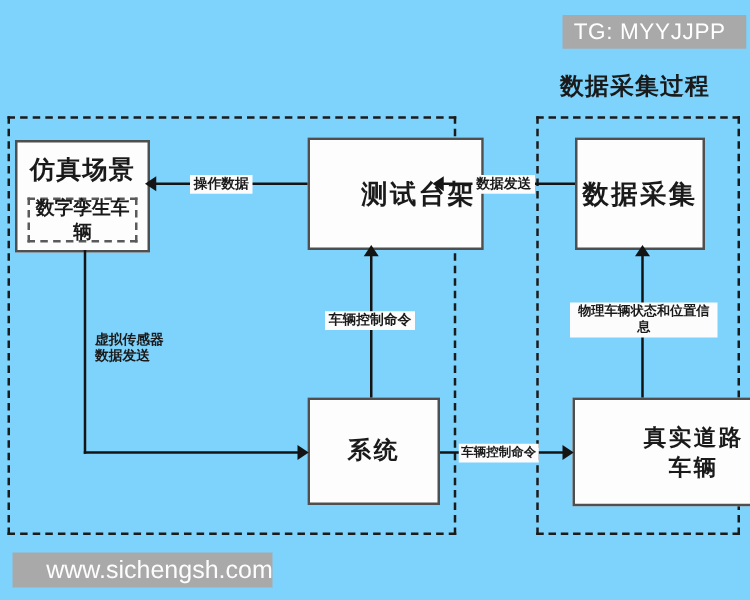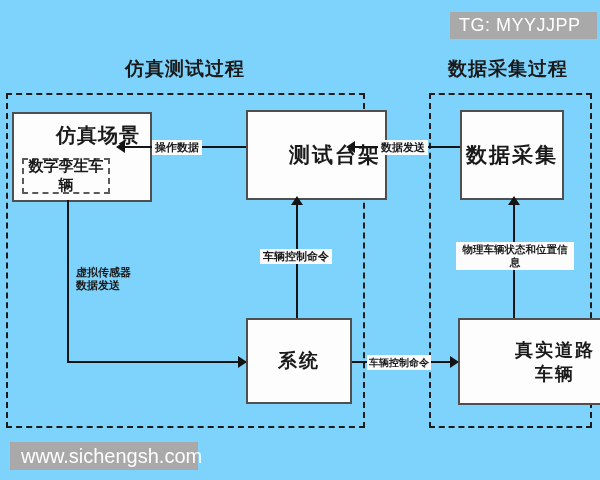--- a/index.html
+++ b/index.html
@@ -8,39 +8,39 @@
     font-family:"Liberation Sans","DejaVu Sans",sans-serif;color:#1a1a1a;
     overflow:hidden;
   }
   
   .badge{
     position:absolute;left:450px;top:12px;width:147px;height:27px;
     background:#a9a9a9;color:#ffffff;font-size:18px;line-height:27px;
     padding-left:9px;box-sizing:border-box;letter-spacing:0.5px;
   }
   .bottombar{
-    position:absolute;left:10px;top:442px;width:188px;height:28px;
+    position:absolute;left:10px;top:442px;width:208px;height:28px;
     background:#a9a9a9;color:#fdfdfd;font-size:20px;line-height:28px;
-    padding-left:11px;box-sizing:border-box;font-weight:300;
+    padding-left:27px;box-sizing:border-box;font-weight:300;
   }
   
   .title{position:absolute;font-size:19px;font-weight:bold;text-align:center;letter-spacing:1px;}
   .title-left{left:88px;top:56px;width:194px;}
   .title-right{left:418px;top:56px;width:180px;}
   
   .region{position:absolute;border:2px dashed #1b1b1b;background:transparent;}
   .region-left{left:6px;top:93px;width:355px;height:331px;}
   .region-right{left:429px;top:93px;width:159px;height:331px;}
   
   .node{
     position:absolute;border:2px solid #4f4f4f;background:#fdfdfd;
     display:flex;align-items:center;justify-content:center;
     text-align:center;font-weight:bold;box-sizing:content-box;
   }
-  .node-simscene{left:12px;top:112px;width:104px;height:86px;display:block;padding-left:32px;}
+  .node-simscene{left:12px;top:112px;width:104px;height:86px;display:block;}
   .node-simscene .scene-label{margin-top:8px;font-size:20px;letter-spacing:1px;}
   .inner-dashed{
     position:absolute;left:8px;top:44px;width:84px;height:32px;
     border:2px dashed #5a5a5a;display:flex;align-items:center;justify-content:center;
     font-size:15px;font-weight:bold;letter-spacing:0;
   }
   .node-bench{left:246px;top:110px;width:100px;height:86px;font-size:21px;letter-spacing:2px;padding-left:37px;}
   .node-collect{left:460px;top:110px;width:100px;height:86px;font-size:21px;letter-spacing:2px;}
   .node-control{left:246px;top:318px;width:102px;height:82px;font-size:19px;line-height:26px;letter-spacing:2px;}
   .node-vehicle{left:458px;top:318px;width:110px;height:83px;font-size:18px;line-height:24px;letter-spacing:2px;padding-left:40px;}
@@ -60,21 +60,20 @@
   .elabel-multiline{white-space:normal;text-align:center;}
   .elabel-plain{background:transparent;}
 </style>
 </head>
 <body>
 
 <div class="stage">
 
   <div class="badge">TG: MYYJJPP</div>
 
-  <div class="title title-left">仿真测试过程</div>
   <div class="title title-right">数据采集过程</div>
 
   <div class="region region-left"></div>
   <div class="region region-right"></div>
 
   <div class="node node-simscene">
     <div class="scene-label" style="text-align:center;">仿真场景</div>
     <div class="inner-dashed">
       <span>数字孪生车辆</span>
     </div>

